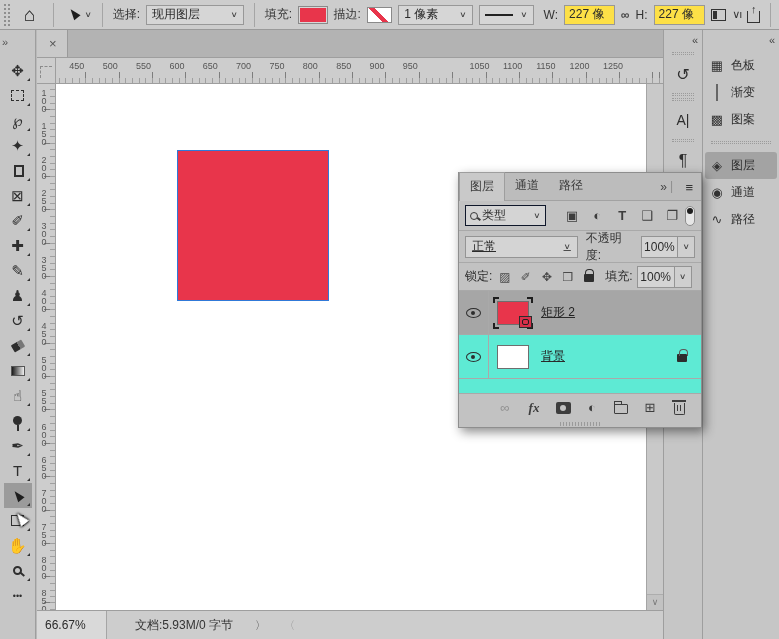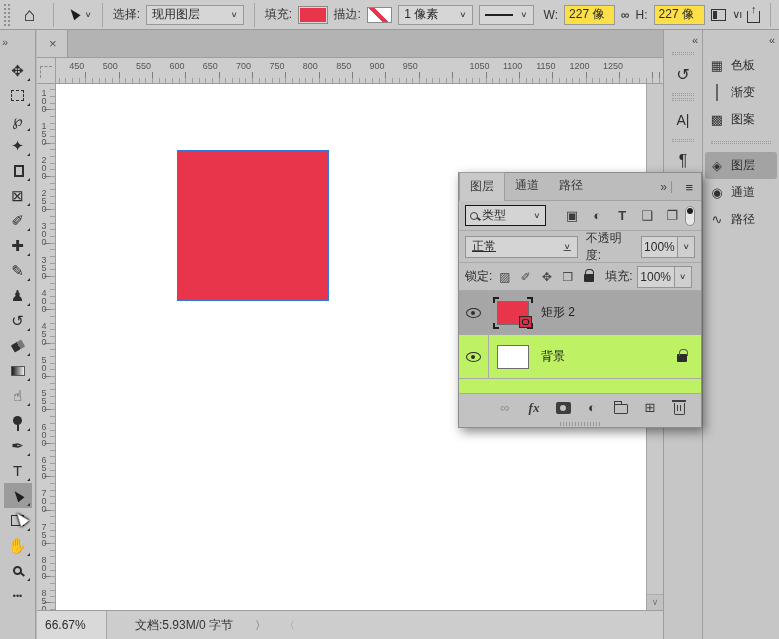--- a/index.html
+++ b/index.html
@@ -140,21 +140,21 @@
   .val-box { width:38px; height:22px; background:#d4d4d4; border:1px solid #949494; display:flex;
     align-items:center; justify-content:center; margin-left:4px; }
   .chev-box { width:17px; height:22px; background:#cfcfcf; border:1px solid #949494; border-left:none;
     display:flex; align-items:center; justify-content:center; }
   #lp-lock { height:28px; display:flex; align-items:center; padding:0 6px; border-bottom:1px solid #a9a9a9; }
   .lock-icon { width:21px; text-align:center; font-size:12px; color:#4a4a4a; }
   .ci-lock { width:10px; height:8px; background:#2d2d2d; border-radius:1px; position:relative; display:inline-block; margin-top:5px; }
   .ci-lock::before { content:""; position:absolute; left:1.5px; top:-5px; width:7px; height:6px;
     border:1.5px solid #2d2d2d; border-bottom:none; border-radius:4px 4px 0 0; }
   .ci-lock.open::before { border-color:#5a5a5a; }
-  #lp-rows { height:108px; background:#bef264; }
+  #lp-rows { height:108px; background:#5eead4;text-decoration:underline; }
   .layer-row { height:44px; display:flex; align-items:center; border-bottom:1px solid #a9a9a9; }
   .layer-row.selected { background:#a6a6a6; }
   .eye-cell { width:30px; display:flex; align-items:center; justify-content:center; align-self:stretch;
     border-right:1px solid #a9a9a9; }
   .ci-eye { width:15px; height:10px; border:1.5px solid #2d2d2d; border-radius:50%; position:relative; }
   .ci-eye::after { content:""; position:absolute; left:4px; top:2px; width:4px; height:4px; border-radius:50%; background:#2d2d2d; }
   .thumb-wrap { width:36px; height:28px; margin-left:6px; position:relative; flex:0 0 36px; }
   .layer-thumb { position:absolute; inset:2px; border:1px solid #6e6e6e; }
   .thumb-badge { position:absolute; right:-1px; bottom:-1px; width:13px; height:12px; background:#d8304a;
     border:1px solid #2c2c2c; }

